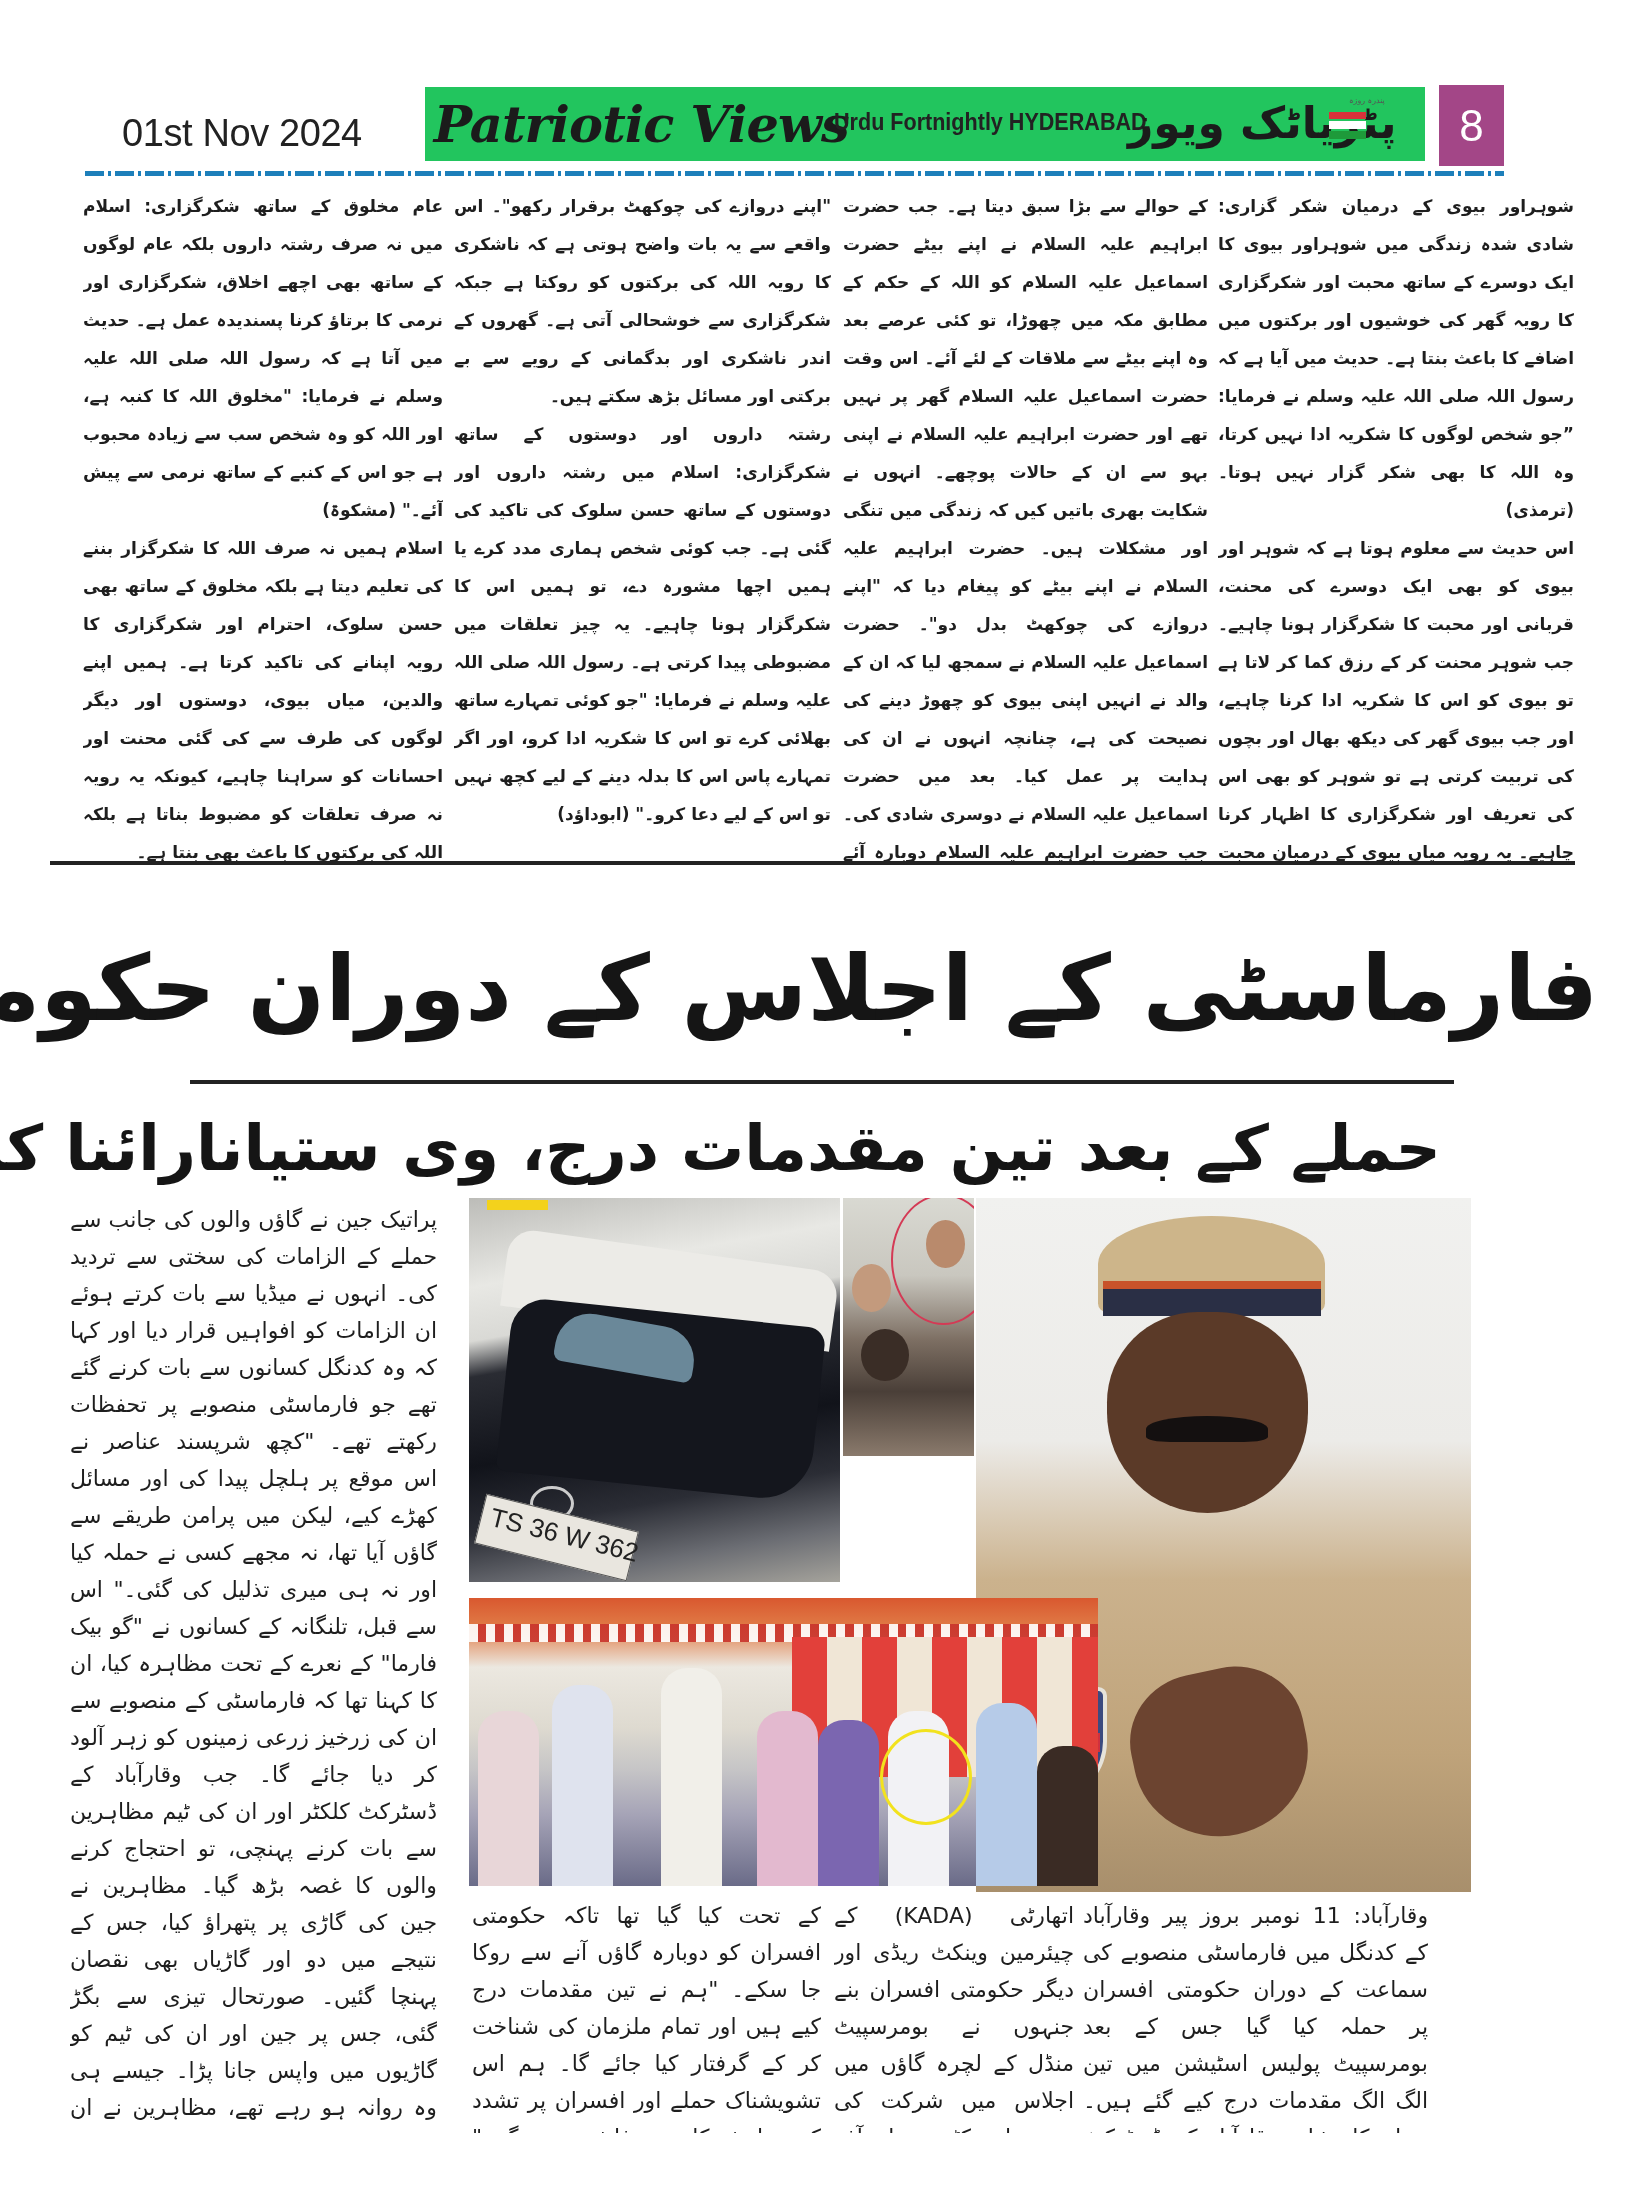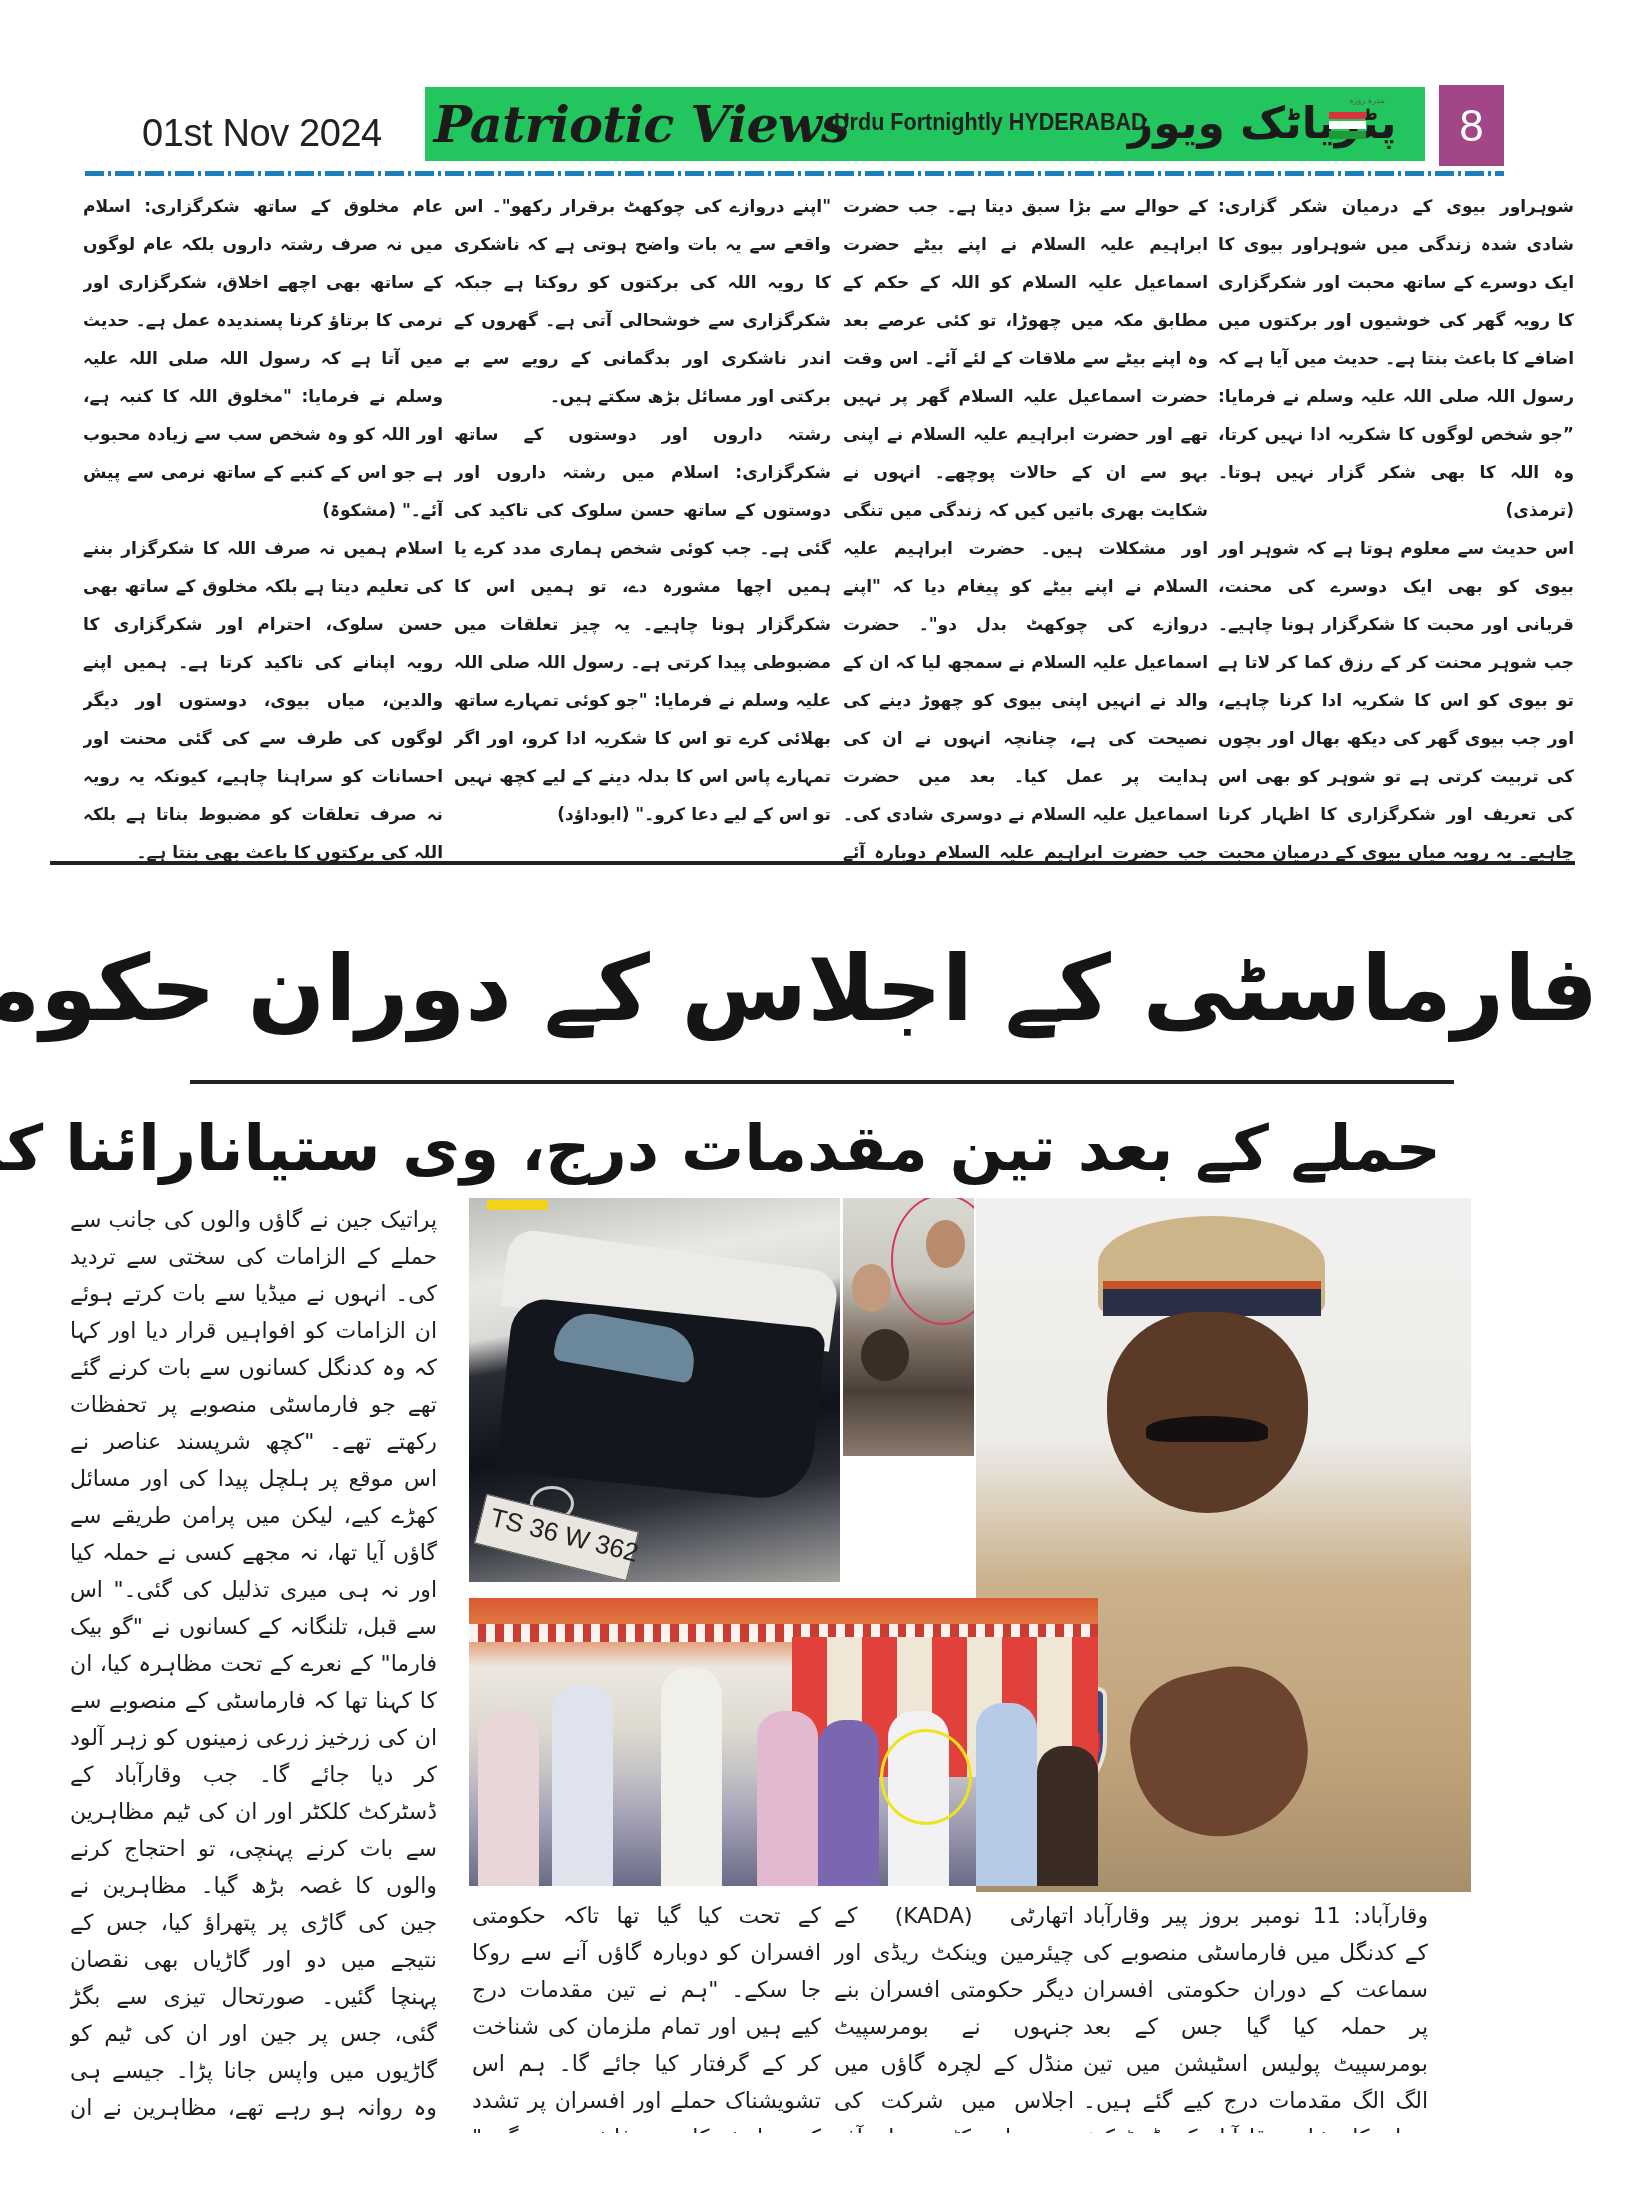--- a/index.html
+++ b/index.html
@@ -1,20 +1,20 @@
 <!DOCTYPE html>
 <html style="font-size:14px"><head>
 <meta charset="utf-8">
 <style>
   * { box-sizing: border-box; margin: 0; padding: 0; }
   html, body { width: 1650px; height: 2201px; background: #ffffff; overflow: hidden; }
   body { position: relative; font-family: "DejaVu Sans", sans-serif; color: #1a1a1a; }
 
   
-  .date { position: absolute; left: 122px; top: 112px; font-family: "Liberation Sans", sans-serif; font-size: 38px; color: #222; letter-spacing: -0.4px; margin-left: 20px; }
+  .date { position: absolute; left: 122px; top: 112px; font-family: "Liberation Sans", sans-serif; font-size: 38px; color: #222; letter-spacing: -0.4px; }
   .banner { position: absolute; left: 425px; top: 87px; width: 1000px; height: 74px; background: #22c55e; }
   .brand-en { position: absolute; left: 8.7px; top: 3.5px; font-family: "DejaVu Serif", serif; font-weight: bold; font-size: 51px; color: #1b1b1b; letter-spacing: -0.9px; line-height: 66px; font-style: italic; }
   .tagline { position: absolute; left: 409px; top: 21px; font-family: "Liberation Sans", sans-serif; font-weight: bold; font-size: 24.5px; color: #222; transform: scaleX(0.88); transform-origin: left; white-space: nowrap; }
   .brand-ur { position: absolute; left: 703px; top: 3.5px; font-family: "DejaVu Sans", sans-serif; font-weight: bold; font-size: 44px; color: #1b1b1b; direction: rtl; line-height: 63px; }
   .flag { position: absolute; left: 904px; top: 24.5px; width: 37px; height: 26px; }
   .flag span { display: block; height: 7.9px; margin-bottom: 1.7px; }
   .flag .r { background: #d9323a; }
   .flag .w { background: #ffffff; }
   .flag .g { background: #1e9a3a; }
   .flag-tag { position: absolute; left: 908px; top: 8.7px; font-size: 7.9px; color: #555; direction: rtl; margin-left: 16px; }

